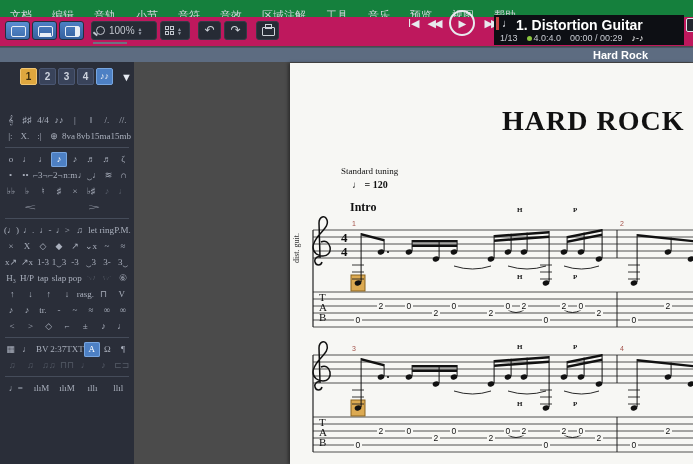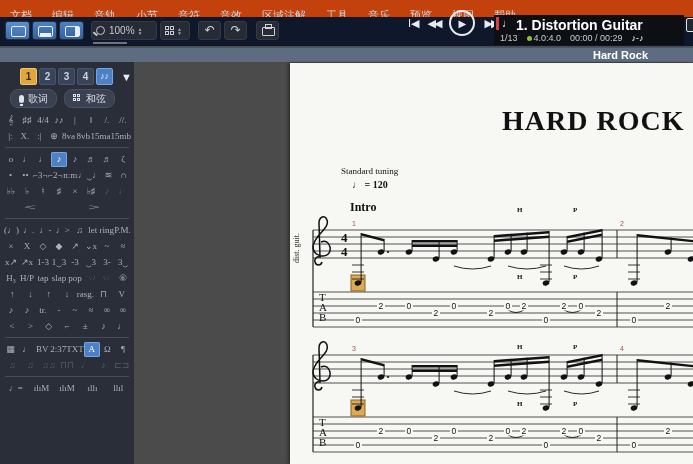--- a/index.html
+++ b/index.html
@@ -1,23 +1,23 @@
 <!DOCTYPE html>
 <html><head>
 <meta charset="utf-8">
 <style>
   html,body{margin:0;padding:0;background:#222;}
   #app{position:relative;width:693px;height:464px;overflow:hidden;
        font-family:"Liberation Sans",sans-serif;background:#4b4b4b;}
   .abs{position:absolute;}
   
-  #menubar{left:0;top:0;width:693px;height:31px;background:#c2410c;display:flex;align-items:center;}
+  #menubar{left:0;top:0;width:693px;height:31px;background:#15803d;display:flex;align-items:center;}
   .menu-item{color:#d2d5db;font-size:11px;padding:0 10px;line-height:17px;cursor:default;}
   
-  #toolbar{left:0;top:17px;width:693px;height:29px;background:#0f172a;}
+  #toolbar{left:0;top:17px;width:693px;height:29px;background:#be185d;}
   .vm-btn{position:absolute;top:4px;width:25px;height:19px;border-radius:3px;
           background:linear-gradient(#4d80c4,#35619f);border:1px solid #21303f;box-sizing:border-box;}
   .vm-ic{position:absolute;left:5px;top:4px;width:13px;height:9px;border:1.5px solid #e8eef6;border-radius:2px;}
   .vm-ic.b2::after{content:"";position:absolute;left:1px;right:1px;bottom:0;height:3px;background:#e8eef6;}
   .vm-ic.b3::after{content:"";position:absolute;right:0;top:0;bottom:0;width:4px;background:#e8eef6;}
   .tool-group{position:absolute;top:4px;height:19px;background:#262b35;border:1px solid #343a46;
               border-radius:3px;color:#c4c8d0;font-size:10px;display:flex;align-items:center;padding:0 4px;box-sizing:border-box;}
   .spin{display:inline-flex;flex-direction:column;font-size:5px;color:#9aa0ac;line-height:4px;margin-left:3px;}
   .mag{width:7px;height:7px;border:1.5px solid #c4c8d0;border-radius:50%;position:relative;margin-right:4px;}
   .mag::after{content:"";position:absolute;left:-4px;top:6px;width:5px;height:1.5px;background:#c4c8d0;transform:rotate(40deg);}
@@ -169,35 +169,20 @@
   <div id="palette" class="abs">
     <div id="voice-row">
       <span id="voices" style="display:flex;gap:2px;">
           <span class="voice-btn on">1</span>
           <span class="voice-btn">2</span>
           <span class="voice-btn">3</span>
           <span class="voice-btn">4</span>
         </span>
       <span class="mini-btn sel">♪♪</span>
       <span id="collapse-icon">▼</span>
-    </div>
-    <div id="big-btn-row">
-      <div class="big-btn">
-        <span class="mic-ic"></span>
-        <span>歌词</span>
-      </div>
-      <div class="big-btn">
-        <span class="chord-ic">
-            <i></i>
-            <i></i>
-            <i></i>
-            <i></i>
-          </span>
-        <span>和弦</span>
-      </div>
     </div>
     <div id="pal-rows">
         <div class="pal-row">
           <span class="pal-it">𝄞</span>
           <span class="pal-it">♯♯</span>
           <span class="pal-it">4/4</span>
           <span class="pal-it">♪♪</span>
           <span class="pal-it">|</span>
           <span class="pal-it">‖</span>
           <span class="pal-it">/.</span>

